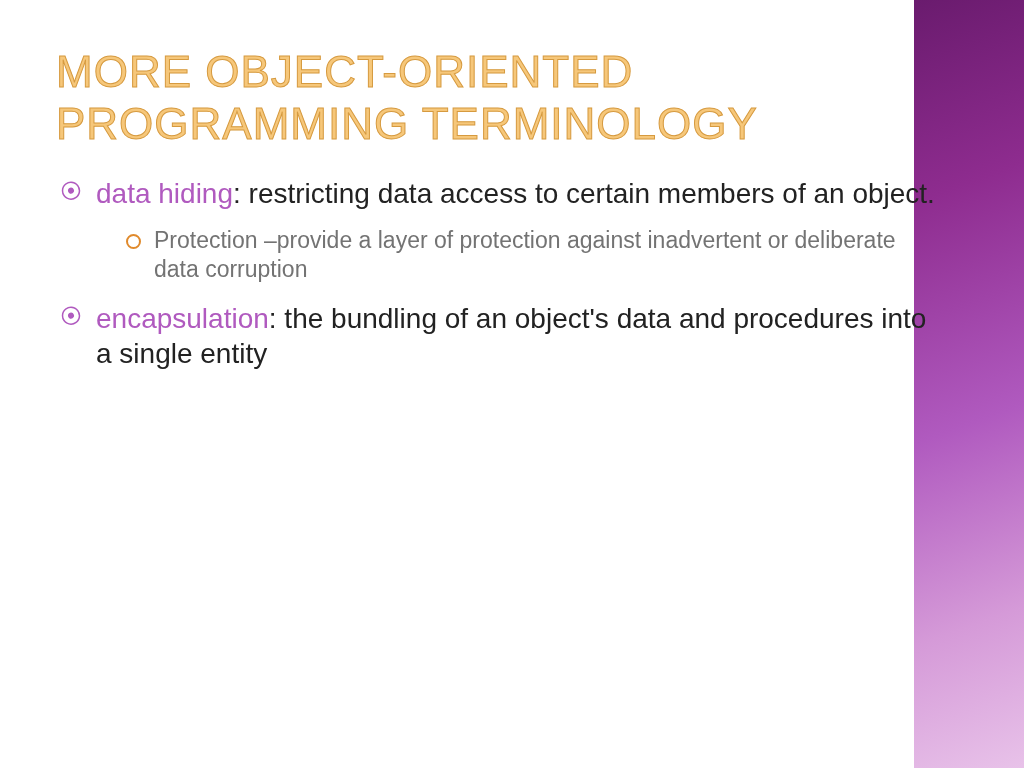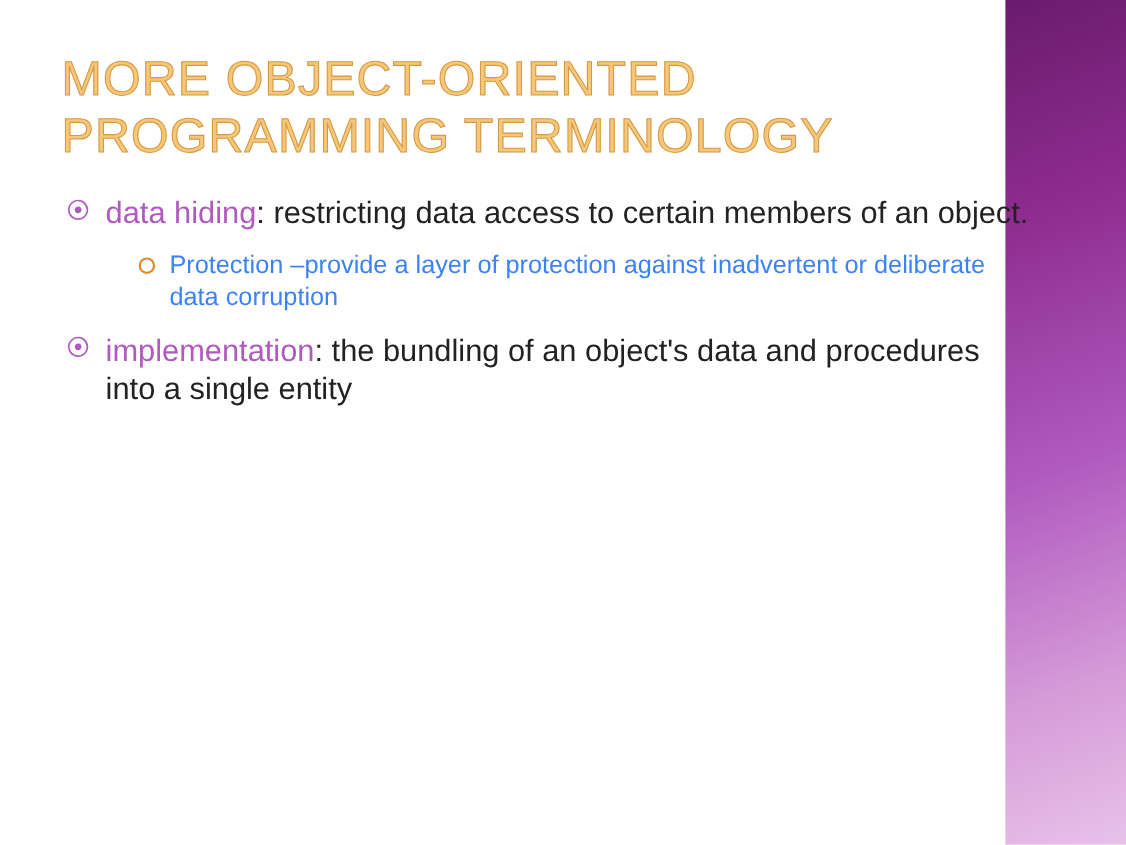--- a/index.html
+++ b/index.html
@@ -63,21 +63,21 @@
   ul.level2 {
     list-style: none;
     margin-top: 14px;
     margin-left: 30px;
   }
   ul.level2 > li {
     position: relative;
     padding-left: 28px;
     font-size: 23px;
     line-height: 1.28;
-    color: #3b82f6;
+    color: #737373;
     margin-bottom: 14px;
     font-family: Verdana, Geneva, sans-serif;
   }
   ul.level2 > li::before {
     content: "";
     position: absolute;
     left: 0;
     top: 8px;
     width: 11px;
     height: 11px;
@@ -94,17 +94,17 @@
   <div class="content">
     <h1 class="title">More Object-Oriented Programming Terminology</h1>
     <ul class="level1">
       <li>
         <span class="term">data hiding</span><span>: restricting data access to certain members of an object.</span>
         <ul class="level2">
           <li>Protection –provide a layer of protection against inadvertent or deliberate data corruption</li>
         </ul>
       </li>
       <li>
-        <span class="term">implementation</span><span>: the bundling of an object's data and procedures into a single entity</span>
+        <span class="term">encapsulation</span><span>: the bundling of an object's data and procedures into a single entity</span>
       </li>
     </ul>
   </div>
 </div>
 
 </body></html>

